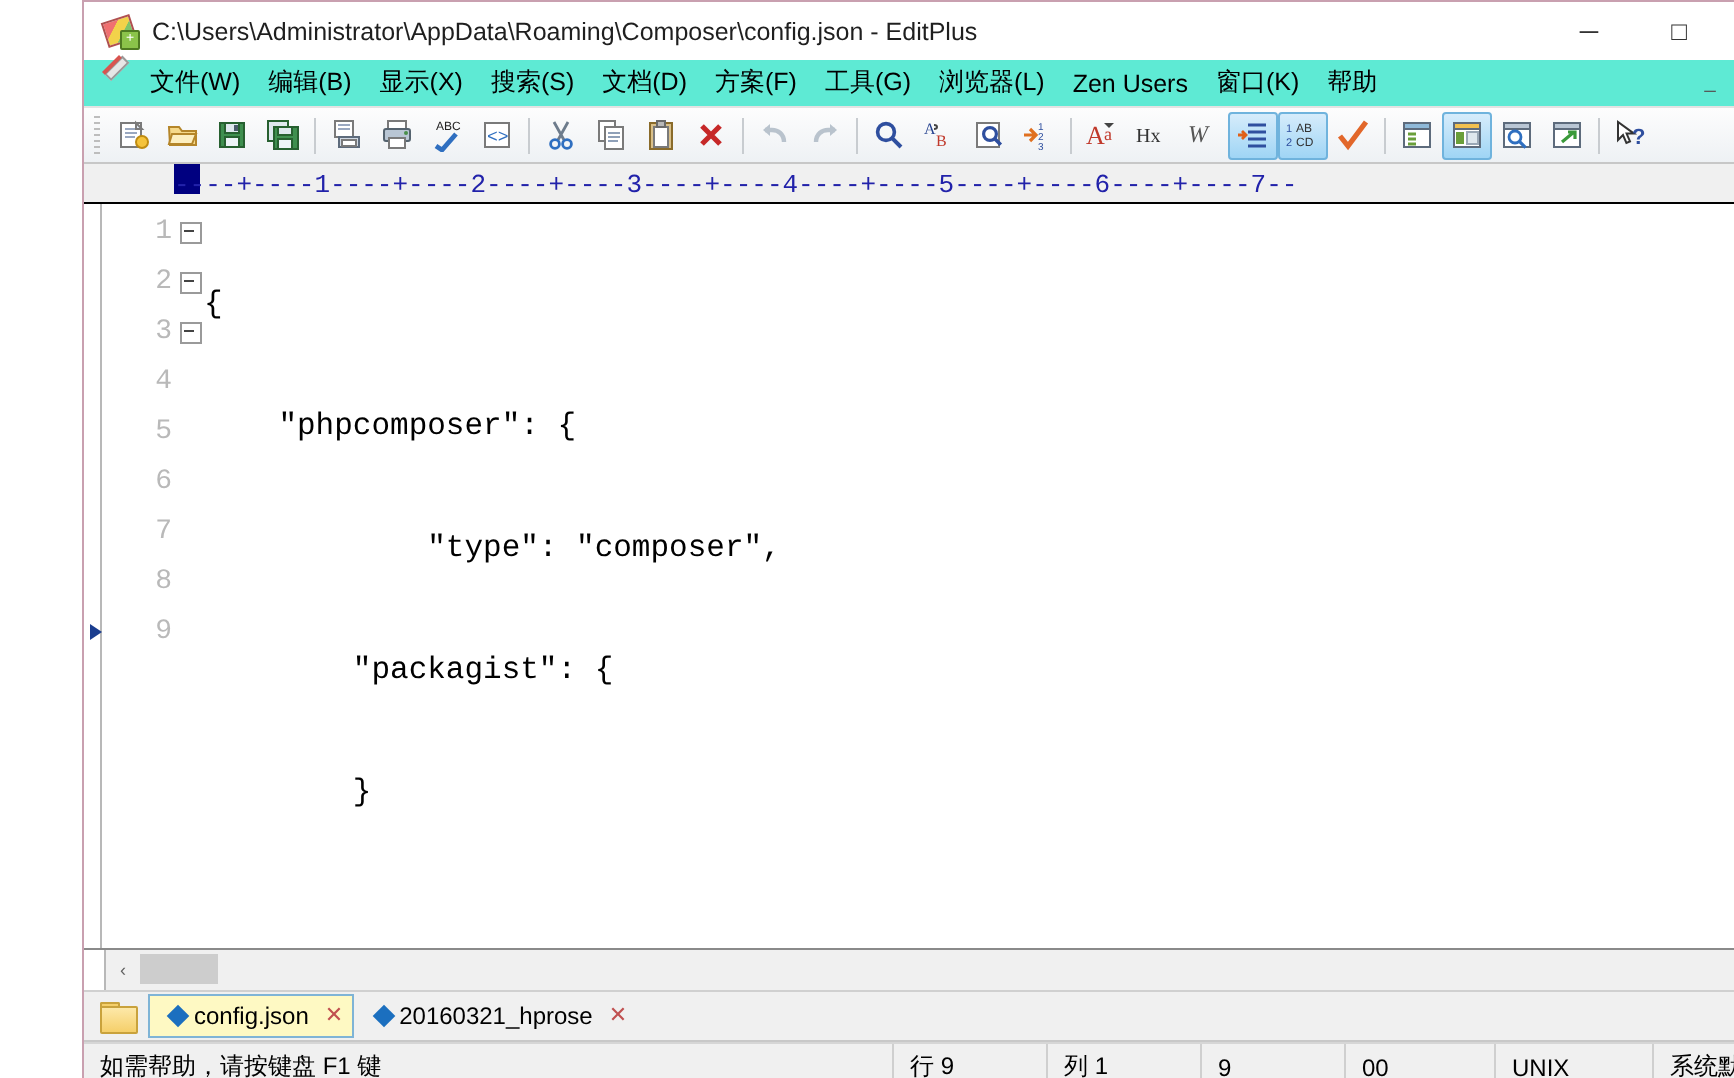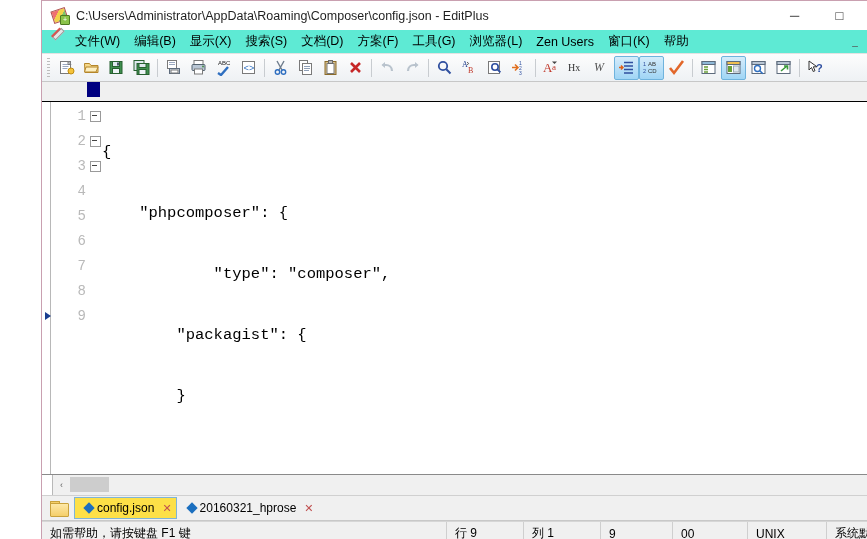--- a/index.html
+++ b/index.html
@@ -247,21 +247,21 @@
     background:#f5cf6a; border:1px solid #c9a23c; border-bottom:none; border-radius:1px 1px 0 0;
   }
   .tab {
     display:flex; align-items:center; gap:4px;
     height: 20px; padding: 0 4px 0 10px;
     font-size: 12px; color:#000;
     border: 1px solid transparent;
     white-space: nowrap;
   }
   .tab.active {
-    background: #fde047;
+    background: #fef9c3;
     border: 1px solid #7fb4d6;
   }
   .tab .dot {
     width: 8px; height:8px; background:#1b6fbf; flex:none;
     transform: rotate(45deg);
   }
   .tab .x {
     color:#c05050; font-size:11px; line-height:11px; margin-left:4px;
     font-family:"Liberation Sans", sans-serif;
   }
@@ -541,20 +541,21 @@
       <svg width="17" height="17" viewBox="0 0 17 17">
           <path d="M2 2l0 9 2.5-2.5 1.7 4 1.8-.8-1.7-3.9H10z" fill="#fff" stroke="#333"></path>
           <text x="9" y="13" font-size="11" font-weight="bold" fill="#2f4f9f" font-family="Liberation Sans, sans-serif">?</text>
         </svg>
     </div>
   </div>
 
   <div class="ruler">
     <div class="ruler-left-pad"></div>
     <div class="ruler-cursor"></div>
+    <div class="ruler-marks">----+----1----+----2----+----3----+----4----+----5----+----6----+----7--</div>
   </div>
 
   <div class="editor-wrap">
     <div class="gutter-left-margin"></div>
 
     <div class="gutter">
       <div class="gl">1</div>
       <div class="gl">2</div>
       <div class="gl">3</div>
       <div class="gl">4</div>

